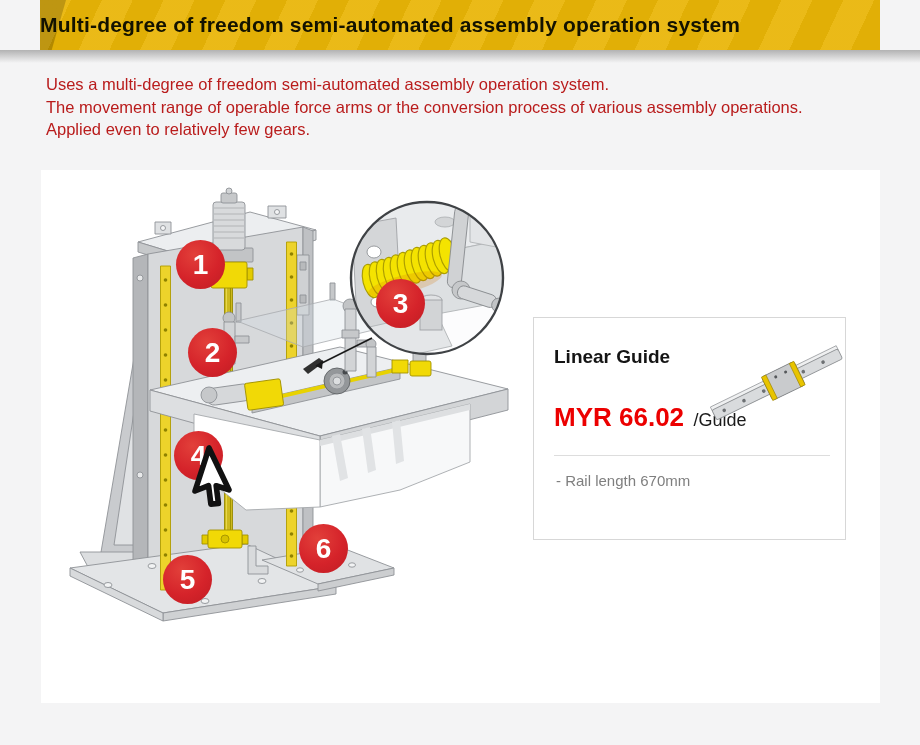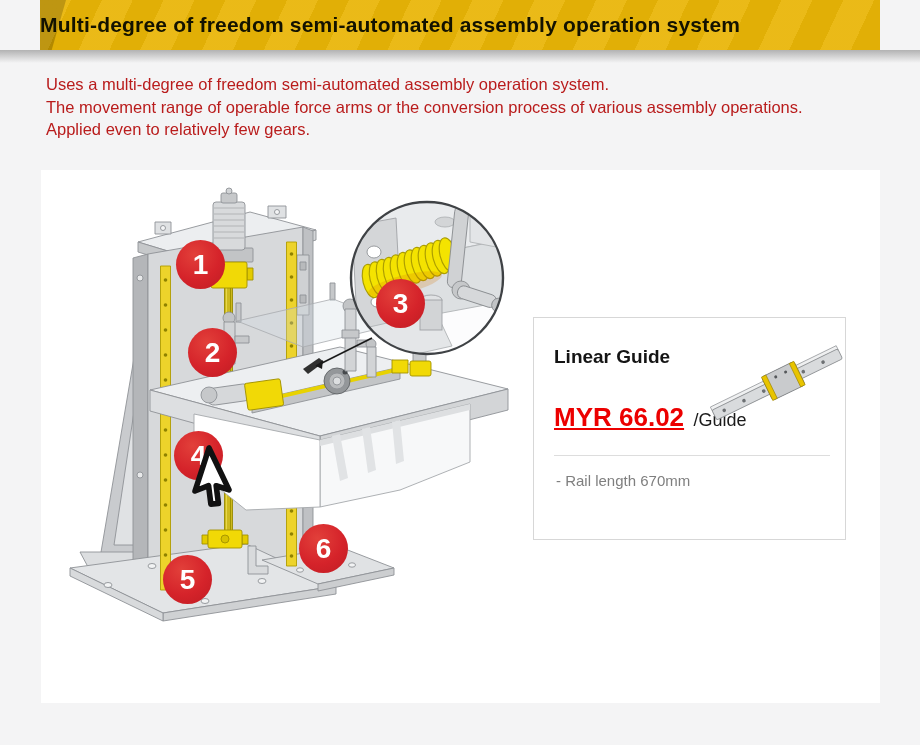--- a/index.html
+++ b/index.html
@@ -63,21 +63,21 @@
   
   .card{
     position:absolute;left:533px;top:290px;width:313px;height:223px;
     background:#fff;border:1px solid #d7d7d7;box-sizing:border-box;z-index:6;margin-top:27px;
   }
   .card-title{
     position:absolute;left:20px;top:28px;
     font-size:19px;font-weight:bold;color:#141414;
   }
   .price{position:absolute;left:20px;top:84px;white-space:nowrap;}
-  .price .amount{font-size:26px;font-weight:bold;color:#ec0000;text-decoration:underline;}
+  .price .amount{font-size:26px;font-weight:bold;color:#ec0000;}
   .price .unit{font-size:18px;color:#1a1a1a;margin-left:5px;}
   .card-divider{
     position:absolute;left:20px;right:15px;top:137px;height:0;
     border-top:1px solid #dddddd;
   }
   .specs{
     position:absolute;left:22px;top:152px;
     font-size:15px;line-height:22px;color:#7f7f7f;
   }
   .guide-pic{position:absolute;left:178px;top:30px;width:130px;height:72px;overflow:visible;}

